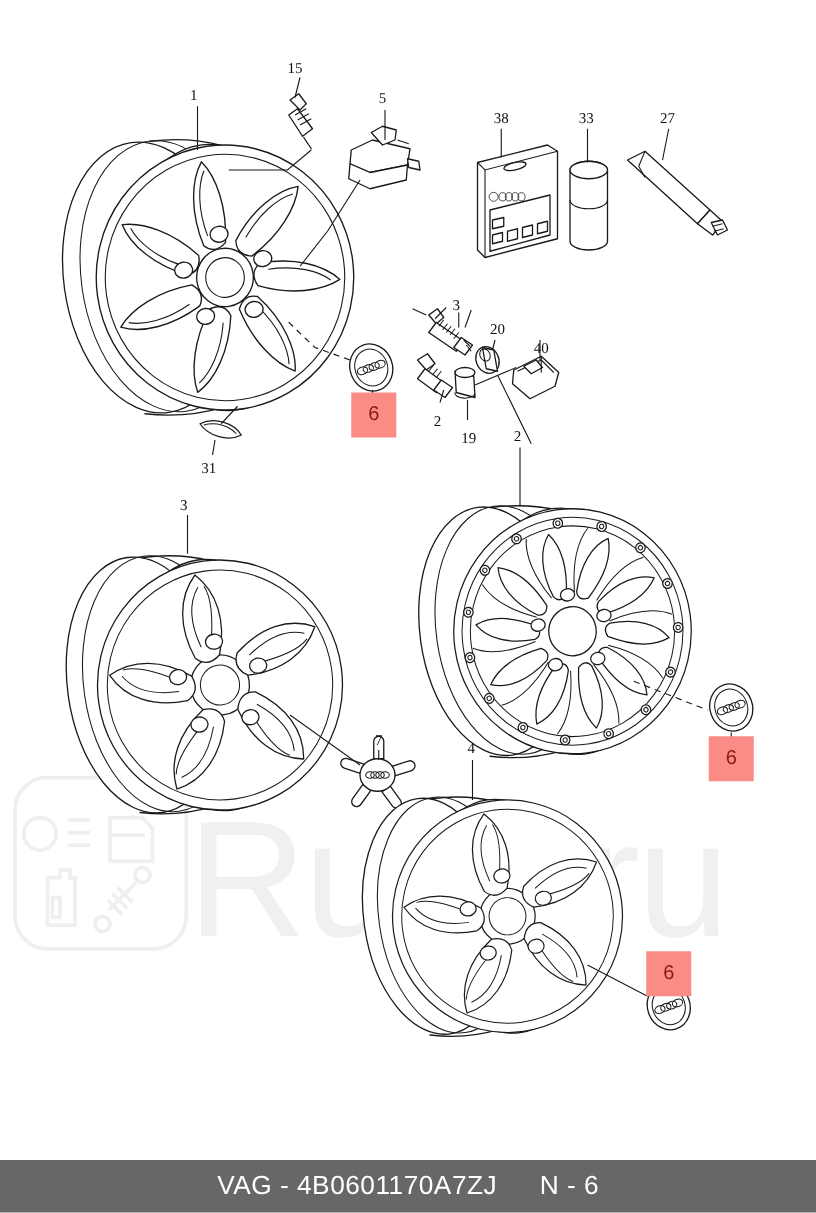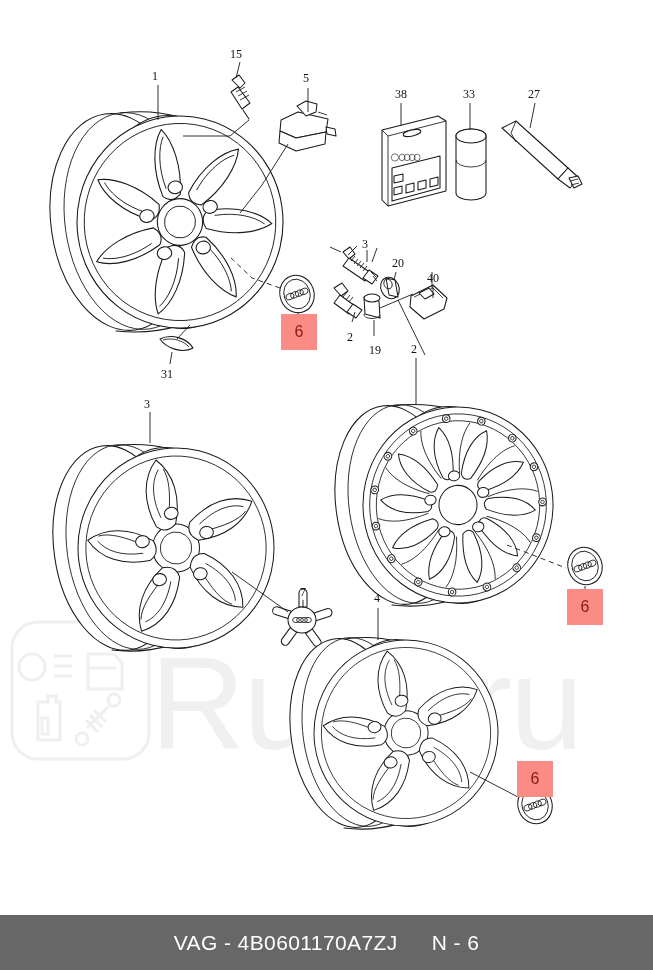--- a/index.html
+++ b/index.html
@@ -29,21 +29,21 @@
     width:36px;height:36px;
     background:#fb8b85;
     color:#8b1a14;
     font-size:16px;
     font-family:"Liberation Sans", sans-serif;
     display:flex;align-items:center;justify-content:center;
   }
   
   #footer{
     position:absolute;left:0;bottom:0;
-    width:653px;height:55px;
+    width:653px;height:42px;
     background:#676767;
     display:flex;align-items:center;justify-content:center;
     gap:34px;
   }
   #footer span{
     color:#ffffff;
     font-size:21px;
     letter-spacing:.4px;
     font-family:"Liberation Sans", sans-serif;
   }

